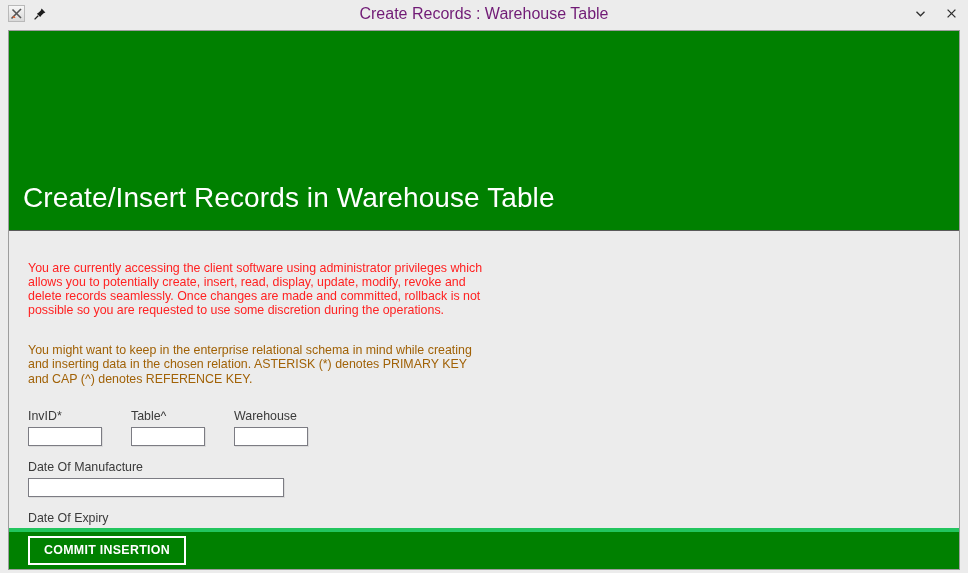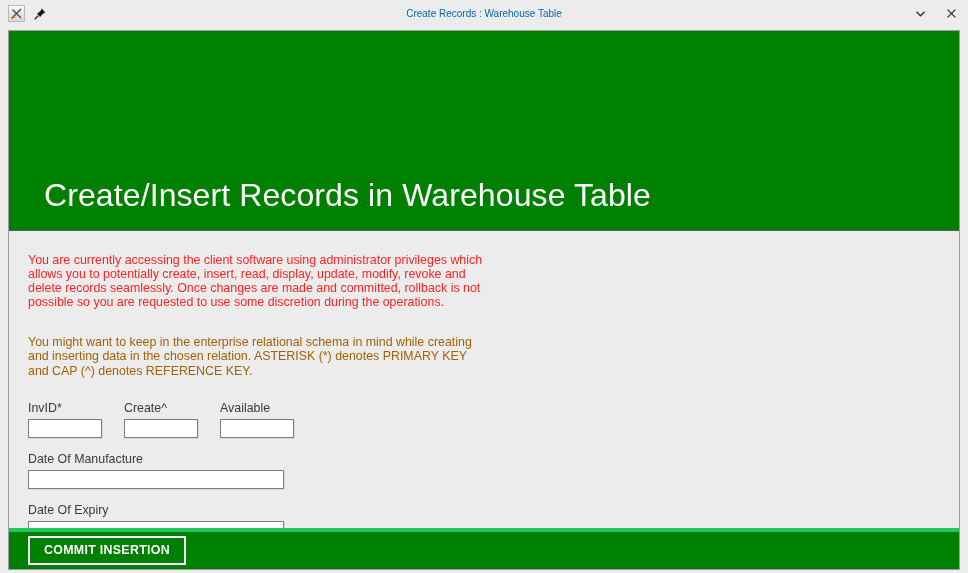--- a/index.html
+++ b/index.html
@@ -46,22 +46,22 @@
     width: 16px;
     height: 16px;
     display: flex;
     align-items: center;
     justify-content: center;
   }
   .tb-title {
     position: absolute;
     left: 0; right: 0;
     text-align: center;
-    font-size: 10px;
-    color: #0369a1;
+    font-size: 16px;
+    color: #701a75;
     line-height: 27px;
     pointer-events: none;
   }
   .tb-right {
     position: absolute;
     right: 8px;
     top: 0;
     height: 27px;
     display: flex;
     align-items: center;
@@ -99,34 +99,34 @@
   
   .header {
     height: 200px;
     background: #008000;
     box-sizing: border-box;
     position: relative;
     border-bottom: 1px solid #5a5a5a;
   }
   .header-title {
     position: absolute;
-    left: 35px;
+    left: 14px;
     bottom: 16px;
     color: #ffffff;
-    font-size: 32px;
+    font-size: 28px;
     font-weight: normal;
     letter-spacing: 0.1px;
     white-space: nowrap;
   }
 
   
   .content {
     background: #ececec;
     box-sizing: border-box;
-    padding: 22px 0 0 19px;
+    padding: 30px 0 0 19px;
     height: 298px;
     position: relative;
   }
   .warn-text {
     color: #ff2222;
     font-size: 12.4px;
     line-height: 14.1px;
     width: 456px;
     margin: 0;
   }
@@ -134,21 +134,21 @@
     color: #a16207;
     font-size: 12.4px;
     line-height: 14.1px;
     width: 450px;
     margin: 26px 0 0 0;
   }
 
   .field-row {
     display: flex;
     margin-top: 23px;
-    gap: 22px;
+    gap: 29px;
   }
   .field-group { display: flex; flex-direction: column; }
   .field-label {
     font-size: 12.4px;
     color: #3a3a3a;
     margin-bottom: 4px;
     line-height: 14px;
   }
   .text-input {
     box-sizing: border-box;
@@ -244,25 +244,25 @@
       <p class="warn-text">You are currently accessing the client software using administrator privileges which allows you to potentially create, insert, read, display, update, modify, revoke and delete records seamlessly. Once changes are made and committed, rollback is not possible so you are requested to use some discretion during the operations.</p>
 
       <p class="info-text">You might want to keep in the enterprise relational schema in mind while creating and inserting data in the chosen relation. ASTERISK (*) denotes PRIMARY KEY and CAP (^) denotes REFERENCE KEY.</p>
 
       <div class="field-row">
         <div class="field-group">
           <label class="field-label">InvID*</label>
           <input class="text-input input-sm" type="text" value="" style="">
         </div>
         <div class="field-group">
-          <label class="field-label">Create^</label>
+          <label class="field-label">Table^</label>
           <input class="text-input input-sm" type="text" value="" style="">
         </div>
         <div class="field-group">
-          <label class="field-label">Available</label>
+          <label class="field-label">Warehouse</label>
           <input class="text-input input-sm" type="text" value="" style="">
         </div>
       </div>
 
       <div class="field-group field-stack">
         <label class="field-label">Date Of Manufacture</label>
         <input class="text-input input-lg" type="text" value="" style="">
       </div>
 
       <div class="field-group field-stack">

